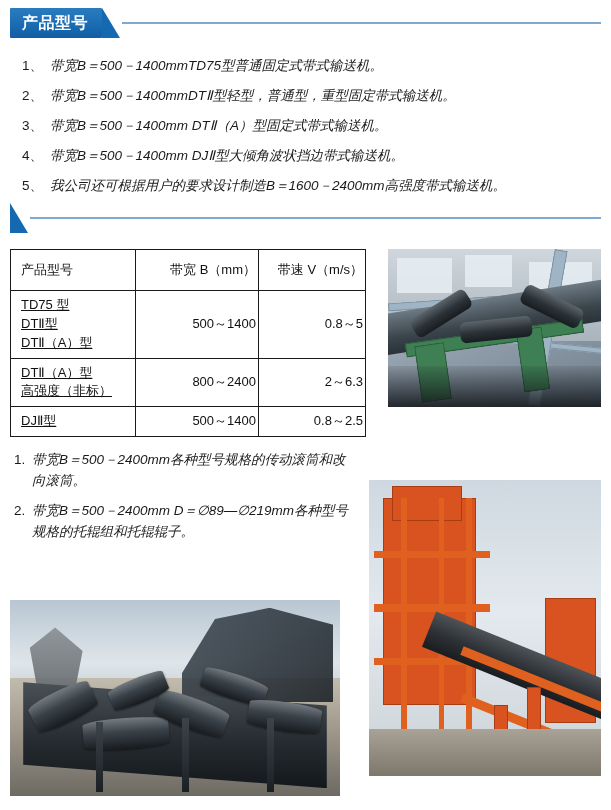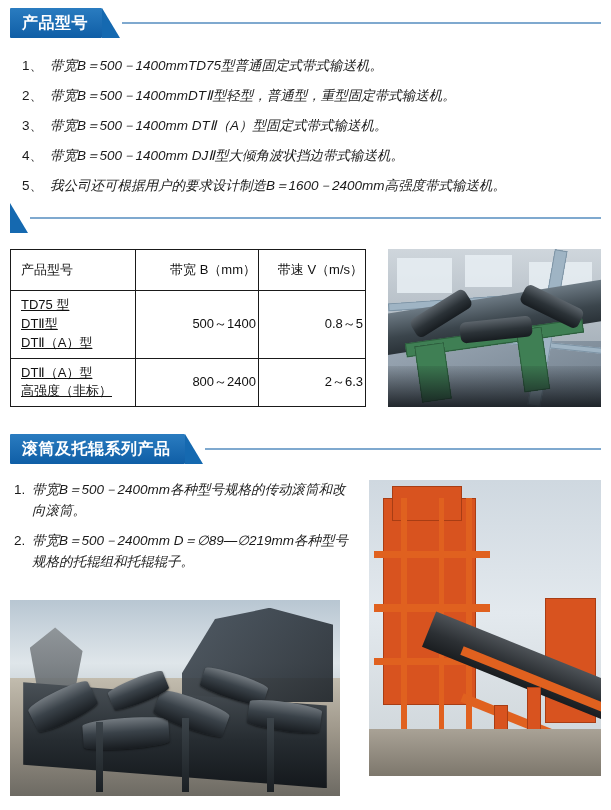--- a/index.html
+++ b/index.html
@@ -275,20 +275,27 @@
             <td>0.8～5</td>
           </tr>
           <tr>
             <td class="lead cell-lines">
               <span>DTⅡ（A）型</span>
               <span>高强度（非标）</span>
             </td>
             <td>800～2400</td>
             <td>2～6.3</td>
           </tr>
+          <tr>
+            <td class="lead cell-lines">
+              <span>DJⅡ型</span>
+            </td>
+            <td>500～1400</td>
+            <td>0.8～2.5</td>
+          </tr>
         </tbody>
       </table>
 
       <div class="photo photo-rollers-top" style="margin-left:22px;">
         <div class="pr-sky"></div>
         <div class="pr-wall"></div>
         <div class="pr-window" style="left:4%; top:6%; width:26%; height:22%;"></div>
         <div class="pr-window" style="left:36%; top:4%; width:22%; height:20%;"></div>
         <div class="pr-window" style="left:66%; top:8%; width:30%; height:18%;"></div>
         <div class="pr-beam" style="left:0%; top:30%; width:100%; height:5%; transform:rotate(-4deg);"></div>
@@ -303,27 +310,20 @@
         <div class="pr-roller" style="left:62%; top:30%; width:30%; height:13%; transform:rotate(26deg);"></div>
         <div class="pr-dark"></div>
 
       </div>
 
     </div>
   </div>
 
   <div style="position:absolute; left:10px; top:434px; width:591px;">
 
-    <div class="banner">
-      <div class="bar">
-        <span>滚筒及托辊系列产品</span>
-      </div>
-      <div class="tail"></div>
-      <div class="rule"></div>
-    </div>
 
     <ul class="list" style="margin-top:16px; padding-left:4px; width:345px;">
       <li>
         <span class="num" style="width:18px;">1.</span>
         <span class="txt">带宽B＝500－2400mm各种型号规格的传动滚筒和改向滚筒。</span>
       </li>
       <li>
         <span class="num" style="width:18px;">2.</span>
         <span class="txt">带宽B＝500－2400mm D＝∅89—∅219mm各种型号规格的托辊组和托辊辊子。</span>
       </li>

